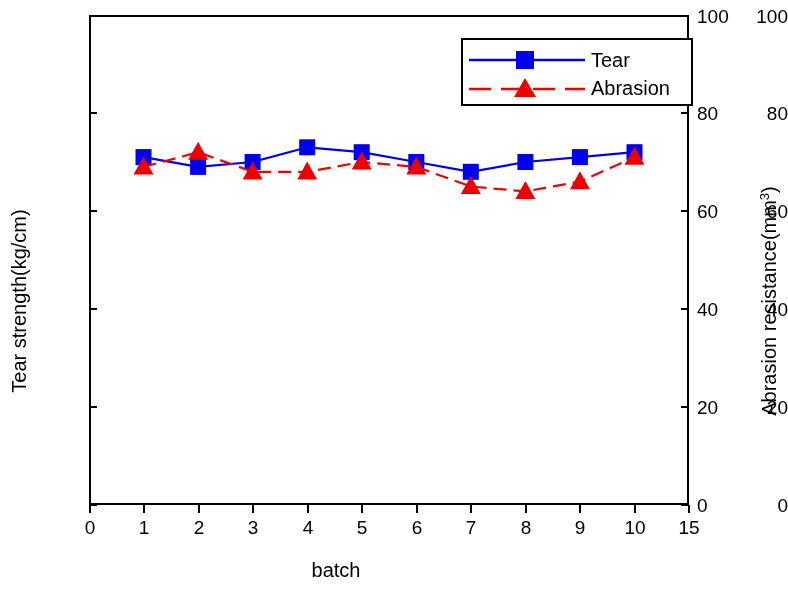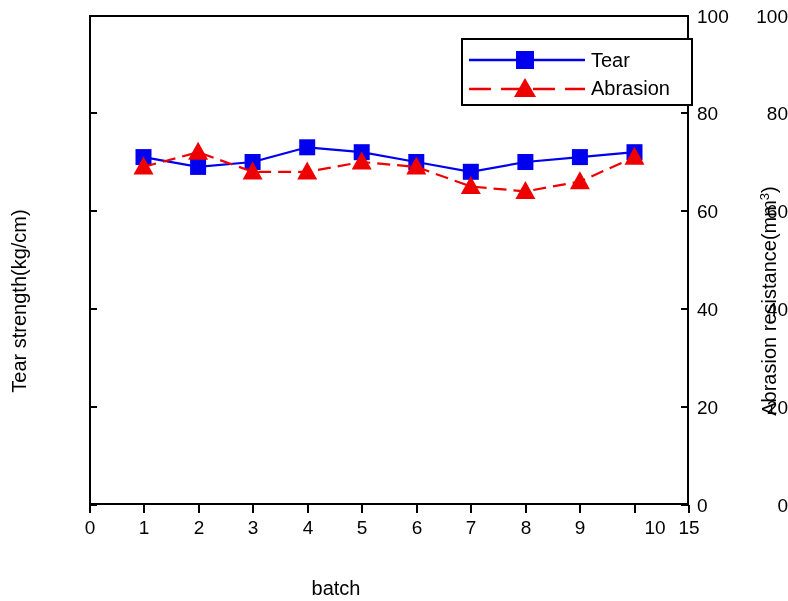--- a/index.html
+++ b/index.html
@@ -33,21 +33,21 @@
     font-size:19px;line-height:19px;white-space:nowrap;
     transform:translateY(-50%);
   }
   .xlabel-tick{
     position:absolute;top:518px;
     font-size:19px;line-height:19px;white-space:nowrap;
     transform:translateX(-50%);
   }
 
   .axis-title-x{
-    position:absolute;top:577px;left:0;width:672px;
+    position:absolute;top:559px;left:0;width:672px;
     text-align:center;font-size:20px;
   }
   .axis-title-y-left{
     position:absolute;
     left:6px;top:50%;
     transform-origin:center center;
     transform:translate(-50%,-50%) rotate(-90deg);
     font-size:20px;white-space:nowrap;
     width:430px;text-align:center;margin-left:13px;
   }
@@ -141,21 +141,21 @@
     <div class="xlabel-tick" style="left:90px;">0</div>
     <div class="xlabel-tick" style="left:144px;">1</div>
     <div class="xlabel-tick" style="left:199px;">2</div>
     <div class="xlabel-tick" style="left:253px;">3</div>
     <div class="xlabel-tick" style="left:308px;">4</div>
     <div class="xlabel-tick" style="left:362px;">5</div>
     <div class="xlabel-tick" style="left:417px;">6</div>
     <div class="xlabel-tick" style="left:471px;">7</div>
     <div class="xlabel-tick" style="left:526px;">8</div>
     <div class="xlabel-tick" style="left:580px;">9</div>
-    <div class="xlabel-tick" style="left:635px;margin-left:20px;">10</div>
+    <div class="xlabel-tick" style="left:635px;">10</div>
     <div class="xlabel-tick" style="left:689px;">15</div>
   </div>
 
   <div class="axis-title-x">batch</div>
   <div class="axis-title-y-left">Tear strength(kg/cm)</div>
   <div class="axis-title-y-right"><span>Abrasion resistance(mm</span><span class="sup">3</span><span>)</span></div>
 
   <svg class="series-layer" id="series-layer">
       <polyline points="143.5,157.1 198.1,166.9 252.6,162.0 307.2,147.3 361.7,152.2 416.3,162.0 470.8,171.8 525.4,162.0 579.9,157.1 634.5,152.2" fill="none" stroke="#0000ee" stroke-width="2.2"></polyline>
       <rect x="135.5" y="149.1" width="16" height="16" fill="#0000ee"></rect>

